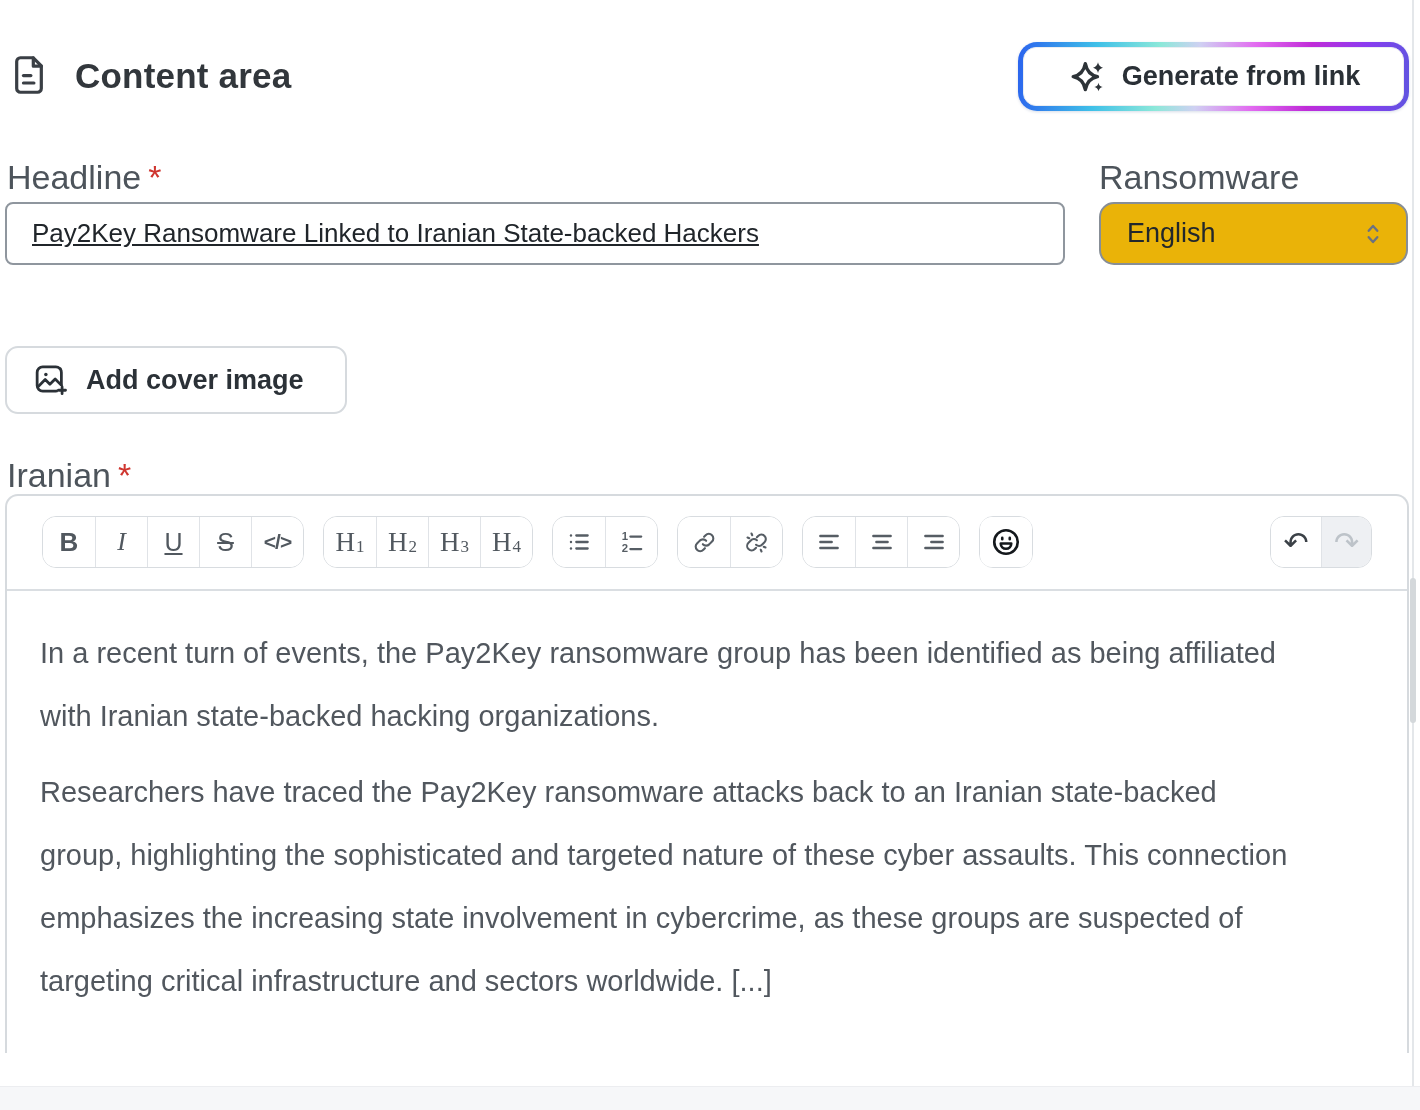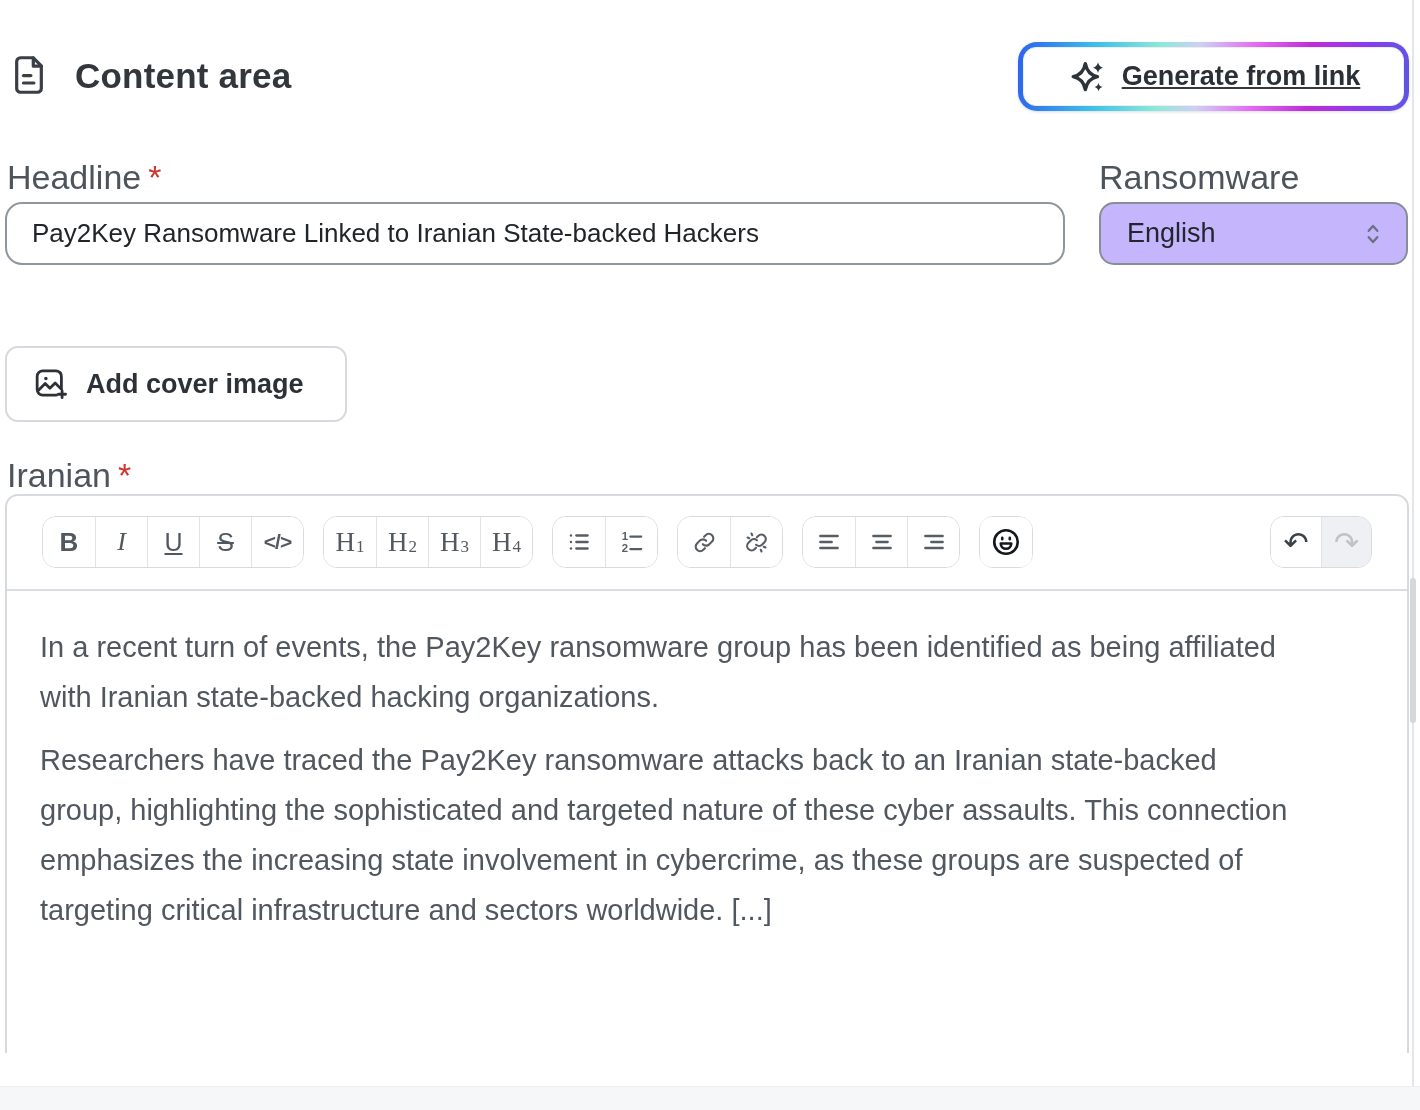--- a/index.html
+++ b/index.html
@@ -19,44 +19,44 @@
   }
   .gen-ring {
     position: absolute; left: 1018px; top: 42px; width: 391px; height: 69px;
     border-radius: 19px; padding: 5px; cursor: pointer;
     background: linear-gradient(95deg,#2b63ee 0%,#3fc0e8 20%,#8ce8d9 36%,#cfd0f2 46%,#e26bf0 60%,#c02cd8 74%,#8a3cf0 88%,#5f55e0 100%);
     box-shadow: 0 1px 3px rgba(30,60,120,.18);
   }
   .gen-inner {
     width: 100%; height: 100%; background: #ffffff; border-radius: 13px;
     border: 1px solid #eceef1;
-    display: flex; align-items: center; justify-content: center; gap: 15px; text-decoration: underline;
+    display: flex; align-items: center; justify-content: center; gap: 15px;
   }
   .gen-label { font-size: 27px; font-weight: 700; color: #2a3036; }
   
   .field-label { position: absolute; font-size: 34px; color: #4d545b; }
   .req { color: var(--color-required, #cf352f); margin-left: 7px; }
   
   .headline-input {
     position: absolute; left: 5px; top: 202px; width: 1060px; height: 63px;
-    border: 2px solid #8f969e; border-radius: 17px; background: #fff;
+    border: 2px solid #8f969e; border-radius: 8px; background: #fff;
     padding: 0 25px; font-size: 26px; color: #20252a;
-    font-family: "Liberation Sans", sans-serif; outline: none;
+    font-family: "Liberation Sans", sans-serif; outline: none; text-decoration: underline;
   }
   
   .lang-select {
     position: absolute; left: 1099px; top: 202px; width: 309px; height: 63px;
-    border: 2px solid #878e96; border-radius: 15px; background: #c4b5fd;
+    border: 2px solid #878e96; border-radius: 15px; background: #eab308;
     display: flex; align-items: center; cursor: pointer;
     padding: 0 20px 0 26px; font-size: 27px; color: #22272c;
   }
   .lang-select .chev { margin-left: auto; }
   
   .cover-btn {
-    position: absolute; left: 5px; top: 346px; width: 342px; height: 76px;
+    position: absolute; left: 5px; top: 346px; width: 342px; height: 68px;
     border: 2px solid #d6dade; border-radius: 13px; background: #fff;
     display: flex; align-items: center; gap: 17px; padding: 0 26px; cursor: pointer;
   }
   .cover-btn .lbl { font-size: 27px; font-weight: 700; color: #2b3137; }
   
   .editor {
     position: absolute; left: 5px; top: 494px; width: 1404px; height: 559px;
     border: 2px solid #d6dade; border-bottom: none;
     border-radius: 13px 13px 0 0; background: #fff; overflow: hidden;
   }
@@ -82,21 +82,21 @@
   .tb-btn.hbtn { font-family: "Liberation Serif", serif; font-size: 27px; }
   .tb-btn.hbtn .num { font-size: 17px; align-self: flex-end; margin: 0 0 10px 1px; }
   .tb-single { border: 1.5px solid #d8dce0; border-radius: 14px; flex: none; }
   .tb-single .tb-btn { border-left: none; border-radius: 12px; }
   .history { position: absolute; right: 35px; top: 20px; }
   .tb-btn.undo { font-family: "DejaVu Sans", sans-serif; font-size: 30px; color: #3b4147; width: 50px; }
   .tb-btn.redo { font-family: "DejaVu Sans", sans-serif; font-size: 30px; color: #bdc3c9; background: #eef0f3; width: 50px; }
   
   .content { padding: 31px 35px 0 33px; cursor: text; }
   .content p {
-    font-size: 29px; line-height: 50px; color: #51575e;
+    font-size: 29px; line-height: 63px; color: #51575e;
     max-width: 1260px; margin: 0 0 13px 0;
   }
   .content a { color: var(--color-link, #2f7fa0); text-decoration: none; cursor: pointer; }
   
   .scroll-track { position: absolute; left: 1412px; top: 0; width: 2px; height: 1086px; background: #e4e7ea; }
   .scroll-thumb { position: absolute; left: 1410px; top: 578px; width: 6px; height: 145px; background: #d4d8db; border-radius: 3px; cursor: grab; }
   .footer-bar { position: absolute; left: 0; top: 1086px; width: 1420px; height: 24px; background: var(--color-footer, #f6f7f9); border-top: 1px solid #ecedf0; }
   svg { display: block; }
 </style>
 </head>

